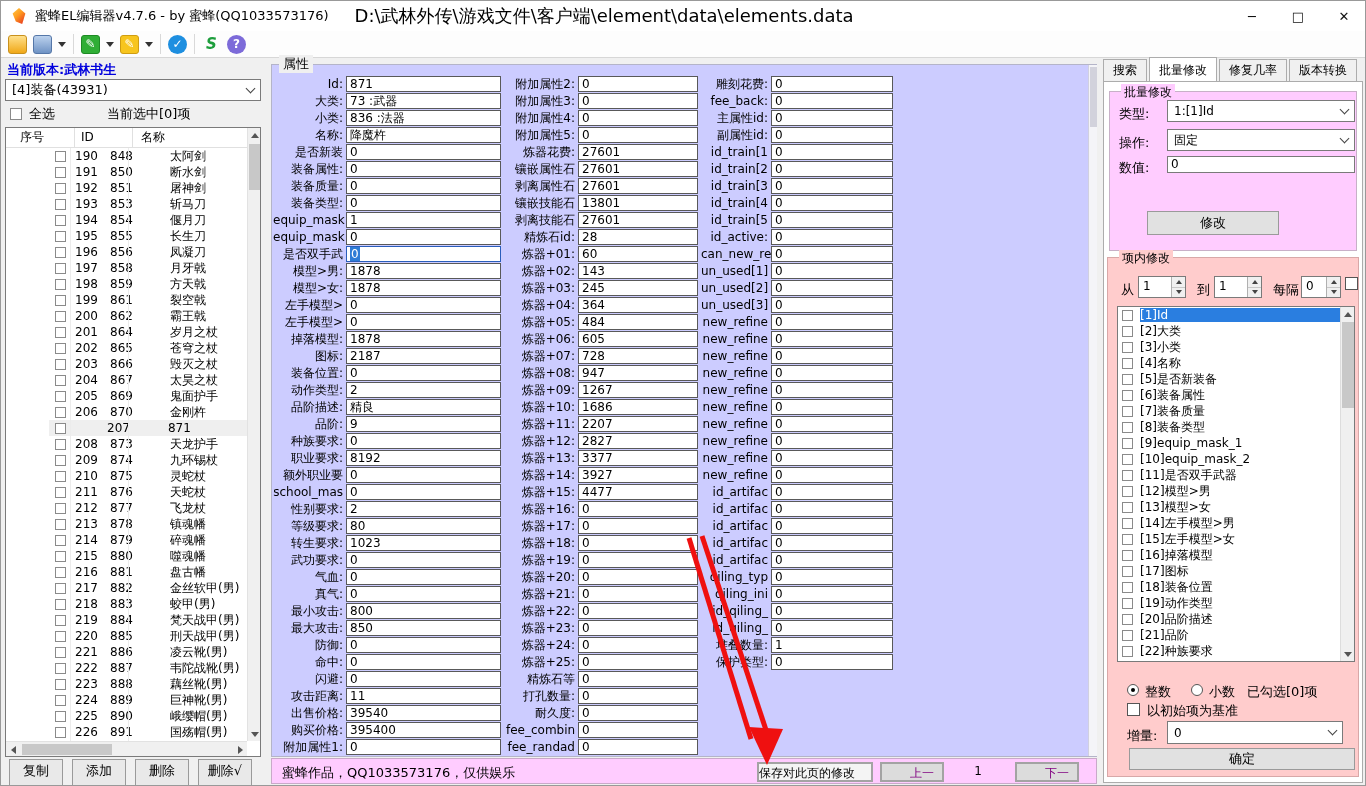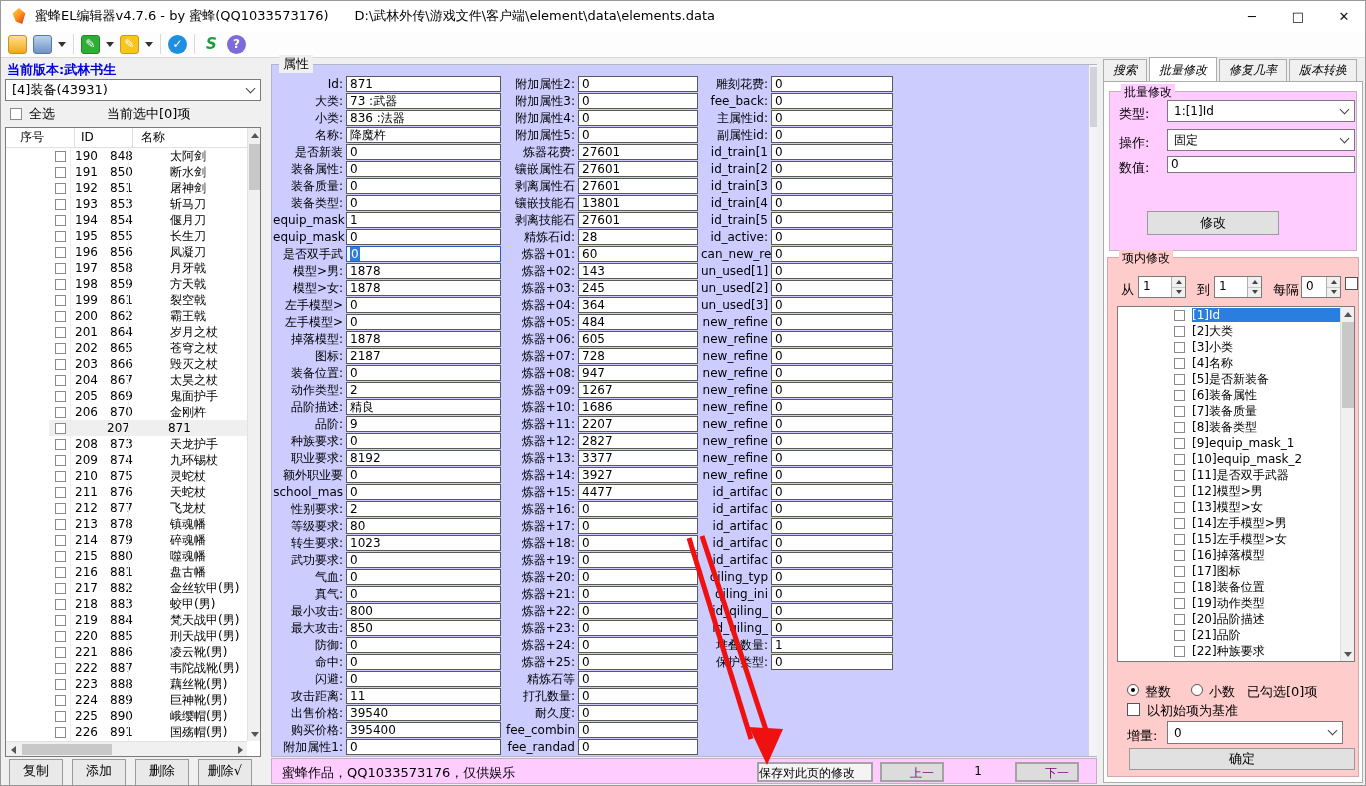--- a/index.html
+++ b/index.html
@@ -3,21 +3,21 @@
 <meta charset="utf-8">
 <style>
   * { margin:0; padding:0; box-sizing:border-box; font-family:"DejaVu Sans","Liberation Sans",sans-serif; }
   html,body { width:1366px; height:786px; overflow:hidden; }
   body { position:relative; background:#f0f0f0; font-size:12px; color:#000; border:1px solid #999; }
 
   
   .titlebar { position:absolute; left:0; top:0; width:1366px; height:30px; background:#fff; display:flex; align-items:center; }
   .app-icon { width:16px; height:16px; margin:0 8px 0 10px; background:linear-gradient(135deg,#ffd24a 0%, #ff9a1f 45%, #e02020 100%); clip-path:polygon(50% 0, 90% 35%, 70% 100%, 30% 85%, 10% 35%); }
   .title-text { font-size:13px; margin-right:26px; white-space:nowrap; }
-  .file-path { font-size:13px; white-space:nowrap;text-align:right; }
+  .file-path { font-size:18px; white-space:nowrap;text-align:right; }
   .win-controls { position:absolute; right:0; top:0; height:30px; display:flex; }
   .win-btn { width:46px; height:30px; display:flex; align-items:center; justify-content:center; font-size:13px; color:#111; }
 
   
   .toolbar { position:absolute; left:0; top:30px; width:1366px; height:27px; background:#fdfdfd; border-bottom:1px solid #d7d7d7; display:flex; align-items:center; }
   .tb-sep { width:1px; height:20px; background:#d9d9d9; margin:0 4px; }
   .tb-ico { width:19px; height:19px; margin:0 3px; border-radius:3px; display:flex; align-items:center; justify-content:center; font-size:12px; font-weight:bold; color:#fff; }
   .ico-open { background:linear-gradient(180deg,#ffe08a,#f0a818); border:1px solid #c8901c; }
   .ico-save { background:linear-gradient(180deg,#bcd2ee,#6f93c4); border:1px solid #5577a8; }
   .ico-import { background:#2fae35; border:1px solid #1d8a24; }
@@ -80,21 +80,21 @@
   
   .bottom-strip { position:absolute; left:270px; top:757px; width:826px; height:26px; background:#ffccff; border:1px solid #c9a9c9; }
   .credit { position:absolute; left:10px; top:5px; font-size:13px; }
   .bs-btn { position:absolute; top:3px; height:20px; border:2px solid #a3a3a3; text-align:left; font-size:12px; line-height:18px; }
   .save-btn { left:485px; width:116px; background:#f4f4f4; }
   .pg-btn { background:#dcdcdc; color:#800080; width:64px;padding-left:28px; }
   .prev-btn { left:608px; } .next-btn { left:743px; }
   .page-num { position:absolute; left:676px; top:5px; width:60px; text-align:center; font-size:12px; }
 
   
-  .tabs { position:absolute; left:1102px; top:58px; height:22px; display:flex;font-style:italic; }
+  .tabs { position:absolute; left:1102px; top:58px; height:22px; display:flex; }
   .tab { height:22px; border:1px solid #acacac; border-bottom:none; background:#f0f0f0; padding:0 9px; line-height:21px; font-size:12px; margin-right:2px; }
   .tab.active { background:#fff; height:24px; margin-top:-2px; line-height:24px; position:relative; z-index:2; }
   .tab-content { position:absolute; left:1102px; top:80px; width:260px; height:702px; background:#fff; border:1px solid #acacac; }
 
   .grp { position:absolute; border:1px solid #c8b0c8; }
   .grp-pink { left:1108px; top:90px; width:248px; height:160px; background:#ffccff; }
   .grp-salmon { left:1106px; top:256px; width:252px; height:520px; background:#ffcccc; border-color:#d8a8a8; }
   .grp-legend { position:absolute; font-size:12px; padding:0 3px; }
   .lg-pink { left:1120px; top:83px; background:#ffccff; }
   .lg-salmon { left:1118px; top:249px; background:#ffcccc; }
@@ -106,21 +106,21 @@
 
   .spin { position:absolute; height:22px; background:#fff; border:1px solid #7a7a7a; display:flex; }
   .spin-val { flex:1; padding:2px 0 0 4px; font-size:12px; }
   .spin-btns { width:14px; border-left:1px solid #b0b0b0; display:flex; flex-direction:column; }
   .spin-b { flex:1; background:#f0f0f0; display:flex; align-items:center; justify-content:center; }
   .spin-b:first-child { border-bottom:1px solid #c8c8c8; }
   .mini-tri-up { width:0;height:0;border-left:3px solid transparent;border-right:3px solid transparent;border-bottom:4px solid #444; }
   .mini-tri-dn { width:0;height:0;border-left:3px solid transparent;border-right:3px solid transparent;border-top:4px solid #444; }
 
   .field-list { position:absolute; left:1116px; top:305px; width:238px; height:356px; background:#fff; border:1px solid #7a7a7a; overflow:hidden; }
-  .fitem { height:16px; display:flex; align-items:center; padding-left:20px;margin-left:36px; }
+  .fitem { height:16px; display:flex; align-items:center; padding-left:4px; }
   .fitem .cb { width:11px; height:11px; }
   .ftext { margin-left:7px; font-size:12px; white-space:nowrap; }
   .fitem.sel { background:#fff; }
   .fitem.sel .hl { background:#2a7ee0; color:#fff; flex:1; }
   .fl-scroll { position:absolute; right:0; top:0; width:14px; bottom:0; background:#f0f0f0; border-left:1px solid #ddd; }
   .fl-thumb { position:absolute; left:1px; top:15px; width:12px; height:86px; background:#c8c8c8; }
 
   .radio { width:12px; height:12px; border:1px solid #555; border-radius:50%; background:#fff; position:absolute; }
   .radio.on::after { content:""; position:absolute; left:3px; top:3px; width:4px; height:4px; border-radius:50%; background:#000; }
   .rp-text { position:absolute; font-size:13px; }

